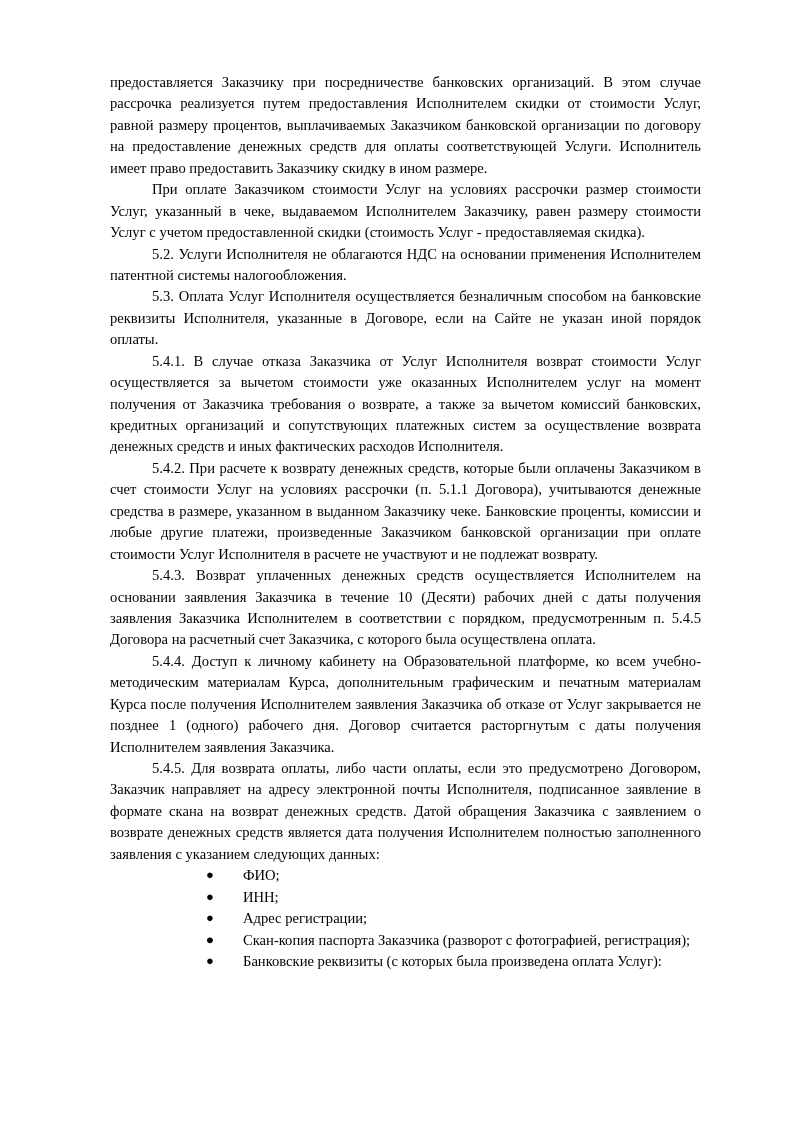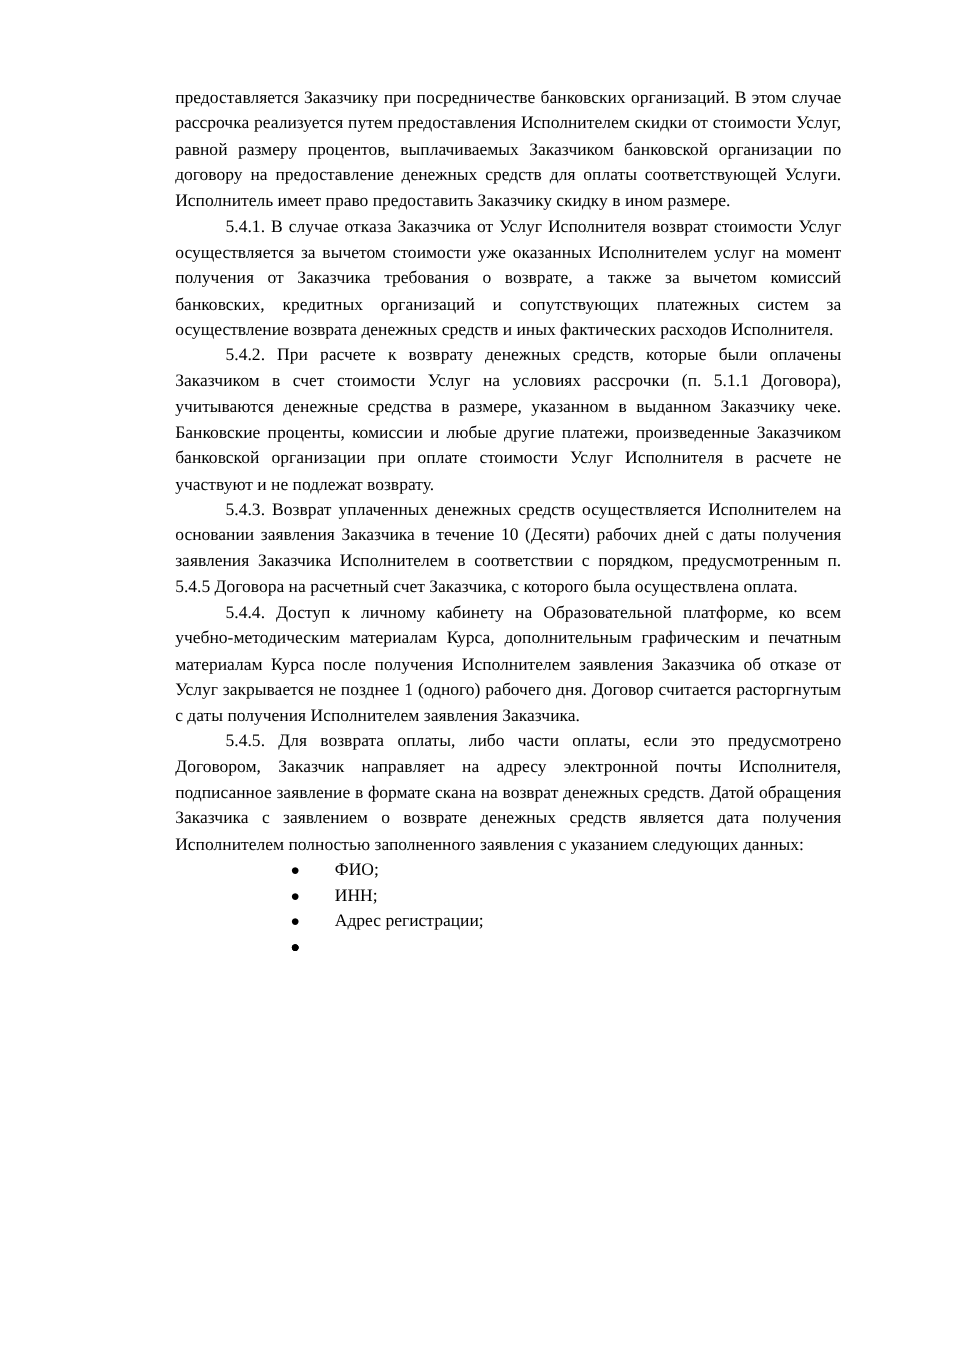--- a/index.html
+++ b/index.html
@@ -18,21 +18,20 @@
     width: 794px;
     height: 1122px;
     box-sizing: border-box;
     padding: 72px 93px 60px 110px;
   }
   .doc-body {
     font-size: 14.6px;
     line-height: 1.47;
     text-align: justify;
     text-justify: inter-word;
-    margin-left: 36px;
   }
   p {
     margin: 0;
     text-align: justify;
   }
   p.ind {
     text-indent: 42px;
   }
   p.noind {
     text-indent: 0;
@@ -59,20 +58,23 @@
     line-height: 1.47;
   }
 </style>
 </head>
 <body>
 
 <div class="page">
   <div class="doc-body">
 
     <p class="noind">предоставляется Заказчику при посредничестве банковских организаций. В этом случае рассрочка реализуется путем предоставления Исполнителем скидки от стоимости Услуг, равной размеру процентов, выплачиваемых Заказчиком банковской организации по договору на предоставление денежных средств для оплаты соответствующей Услуги. Исполнитель имеет право предоставить Заказчику скидку в ином размере.</p>
+    <p class="ind">При оплате Заказчиком стоимости Услуг на условиях рассрочки размер стоимости Услуг, указанный в чеке, выдаваемом Исполнителем Заказчику, равен размеру стоимости Услуг с учетом предоставленной скидки (стоимость Услуг - предоставляемая скидка).</p>
+    <p class="ind">5.2. Услуги Исполнителя не облагаются НДС на основании применения Исполнителем патентной системы налогообложения.</p>
+    <p class="ind">5.3. Оплата Услуг Исполнителя осуществляется безналичным способом на банковские реквизиты Исполнителя, указанные в Договоре, если на Сайте не указан иной порядок оплаты.</p>
     <p class="ind">5.4.1. В случае отказа Заказчика от Услуг Исполнителя возврат стоимости Услуг осуществляется за вычетом стоимости уже оказанных Исполнителем услуг на момент получения от Заказчика требования о возврате, а также за вычетом комиссий банковских, кредитных организаций и сопутствующих платежных систем за осуществление возврата денежных средств и иных фактических расходов Исполнителя.</p>
     <p class="ind">5.4.2. При расчете к возврату денежных средств, которые были оплачены Заказчиком в счет стоимости Услуг на условиях рассрочки (п. 5.1.1 Договора), учитываются денежные средства в размере, указанном в выданном Заказчику чеке. Банковские проценты, комиссии и любые другие платежи, произведенные Заказчиком банковской организации при оплате стоимости Услуг Исполнителя в расчете не участвуют и не подлежат возврату.</p>
     <p class="ind">5.4.3. Возврат уплаченных денежных средств осуществляется Исполнителем на основании заявления Заказчика в течение 10 (Десяти) рабочих дней с даты получения заявления Заказчика Исполнителем в соответствии с порядком, предусмотренным п. 5.4.5 Договора на расчетный счет Заказчика, с которого была осуществлена оплата.</p>
     <p class="ind">5.4.4. Доступ к личному кабинету на Образовательной платформе, ко всем учебно-методическим материалам   Курса, дополнительным графическим и печатным материалам Курса после получения Исполнителем заявления Заказчика об отказе от Услуг закрывается не позднее 1 (одного) рабочего дня. Договор считается расторгнутым с даты получения Исполнителем заявления Заказчика.</p>
     <p class="ind">5.4.5. Для возврата оплаты, либо части оплаты, если это предусмотрено Договором, Заказчик направляет на адресу электронной почты Исполнителя, подписанное заявление в формате скана на возврат денежных средств. Датой обращения Заказчика с заявлением о возврате денежных средств является дата получения Исполнителем полностью заполненного заявления с указанием следующих данных:</p>
 
     <ul class="bullets">
       <li>
         <span class="dot">●</span>
         <span>ФИО;</span>
@@ -83,20 +85,22 @@
       </li>
       <li>
         <span class="dot">●</span>
         <span>Адрес регистрации;</span>
       </li>
       <li>
         <span class="dot">●</span>
       </li>
       <li>
         <span class="dot">●</span>
+        <span>Скан-копия паспорта Заказчика (разворот с фотографией, регистрация);</span>
       </li>
       <li>
         <span class="dot">●</span>
+        <span>Банковские реквизиты (с которых была произведена оплата Услуг):</span>
       </li>
     </ul>
 
   </div>
 </div>
 
 </body></html>

